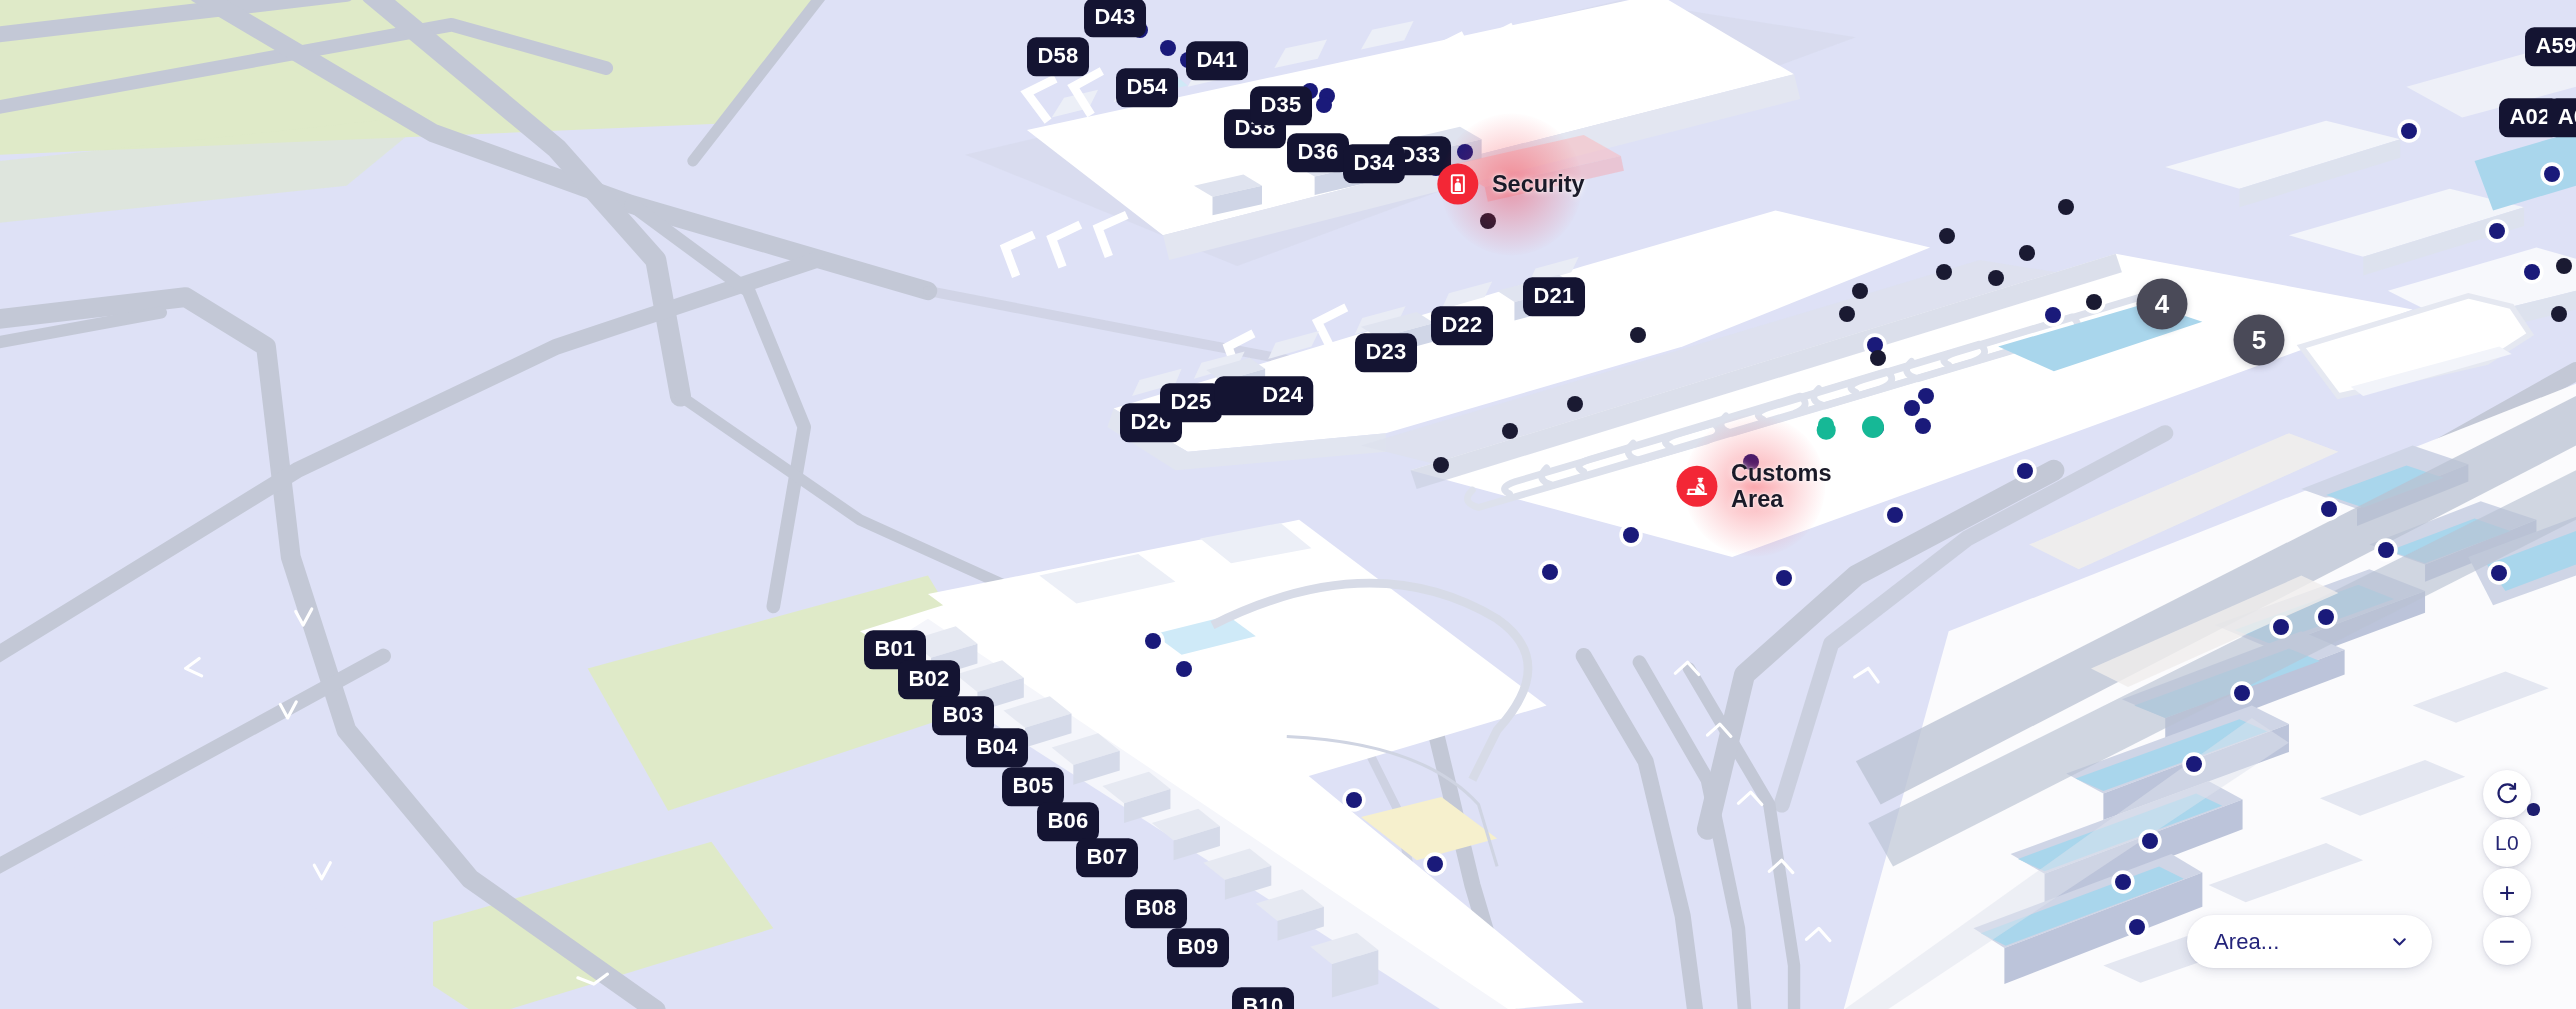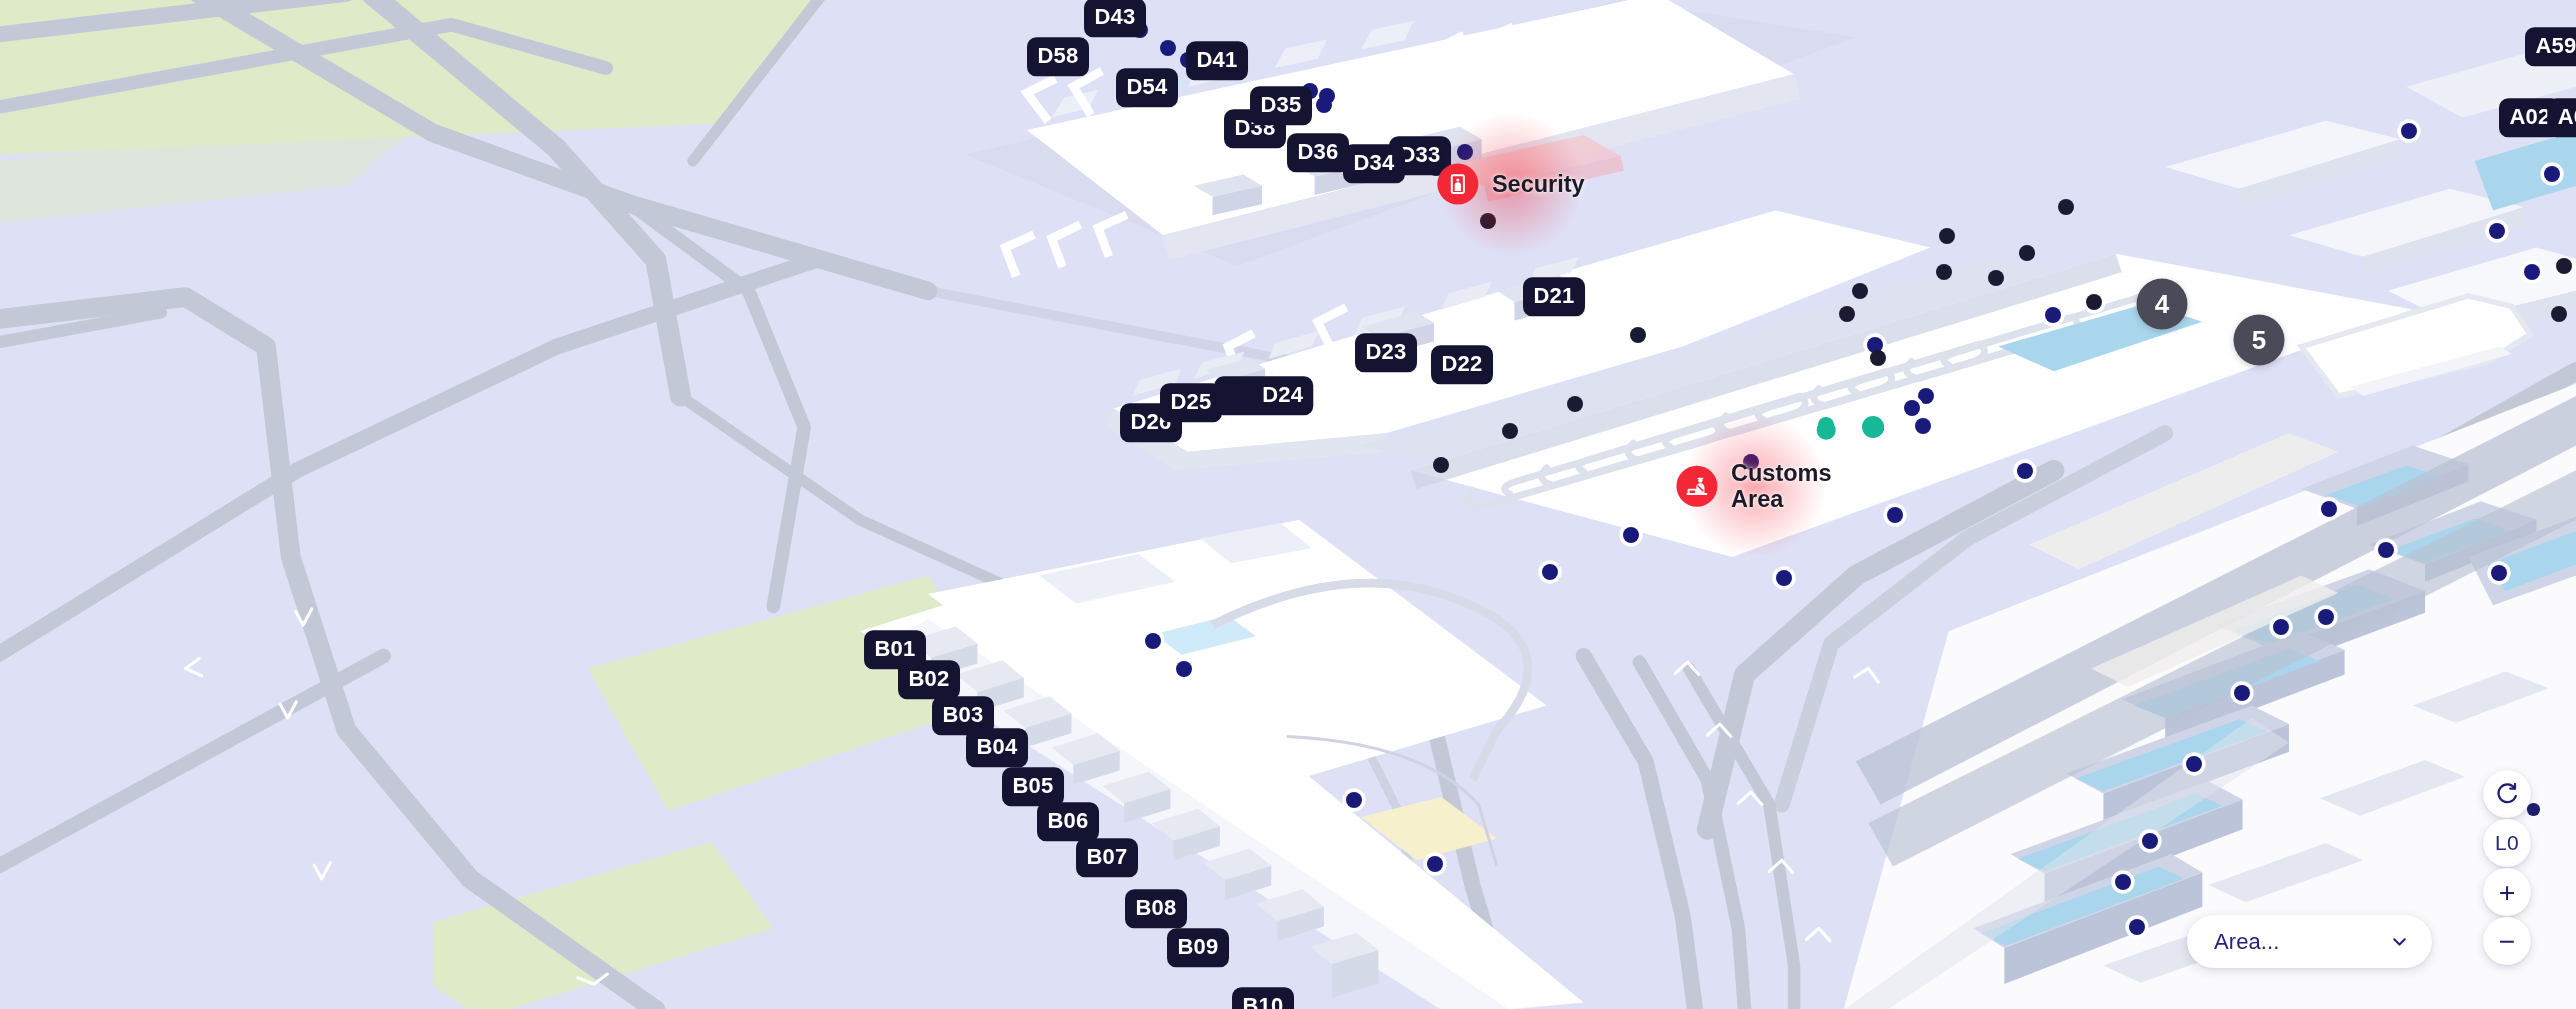--- a/index.html
+++ b/index.html
@@ -450,21 +450,21 @@
       <div class="gate-label" style="left: 1115px; top: 18px;">D43</div>
       <div class="gate-label" style="left: 1058px; top: 57px;">D58</div>
       <div class="gate-label" style="left: 1147px; top: 88px;">D54</div>
       <div class="gate-label" style="left: 1217px; top: 61px;">D41</div>
       <div class="gate-label" style="left: 1255px; top: 129px;">D38</div>
       <div class="gate-label" style="left: 1281px; top: 106px;">D35</div>
       <div class="gate-label" style="left: 1318px; top: 153px;">D36</div>
       <div class="gate-label" style="left: 1420px; top: 128px; margin-top: 28px;">D33</div>
       <div class="gate-label" style="left: 1374px; top: 164px;">D34</div>
       <div class="gate-label" style="left: 1554px; top: 297px;">D21</div>
-      <div class="gate-label" style="left: 1462px; top: 326px; margin-top: 39px;">D22</div>
+      <div class="gate-label" style="left: 1462px; top: 326px;">D22</div>
       <div class="gate-label" style="left: 1386px; top: 353px;">D23</div>
       <div class="gate-label" style="left: 1151px; top: 379px; margin-top: 44px;">D26</div>
       <div class="gate-label" style="left: 1191px; top: 403px;">D25</div>
       <div class="gate-label" style="left: 1264px; top: 396px; padding-left: 48px;">D24</div>
       <div class="gate-label" style="left: 2556px; top: 47px;">A59</div>
       <div class="gate-label" style="left: 2530px; top: 118px;">A02</div>
       <div class="gate-label" style="left: 2572px; top: 118px;">A0</div>
       <div class="gate-label" style="left: 895px; top: 650px;">B01</div>
       <div class="gate-label" style="left: 929px; top: 680px;">B02</div>
       <div class="gate-label" style="left: 963px; top: 716px;">B03</div>

